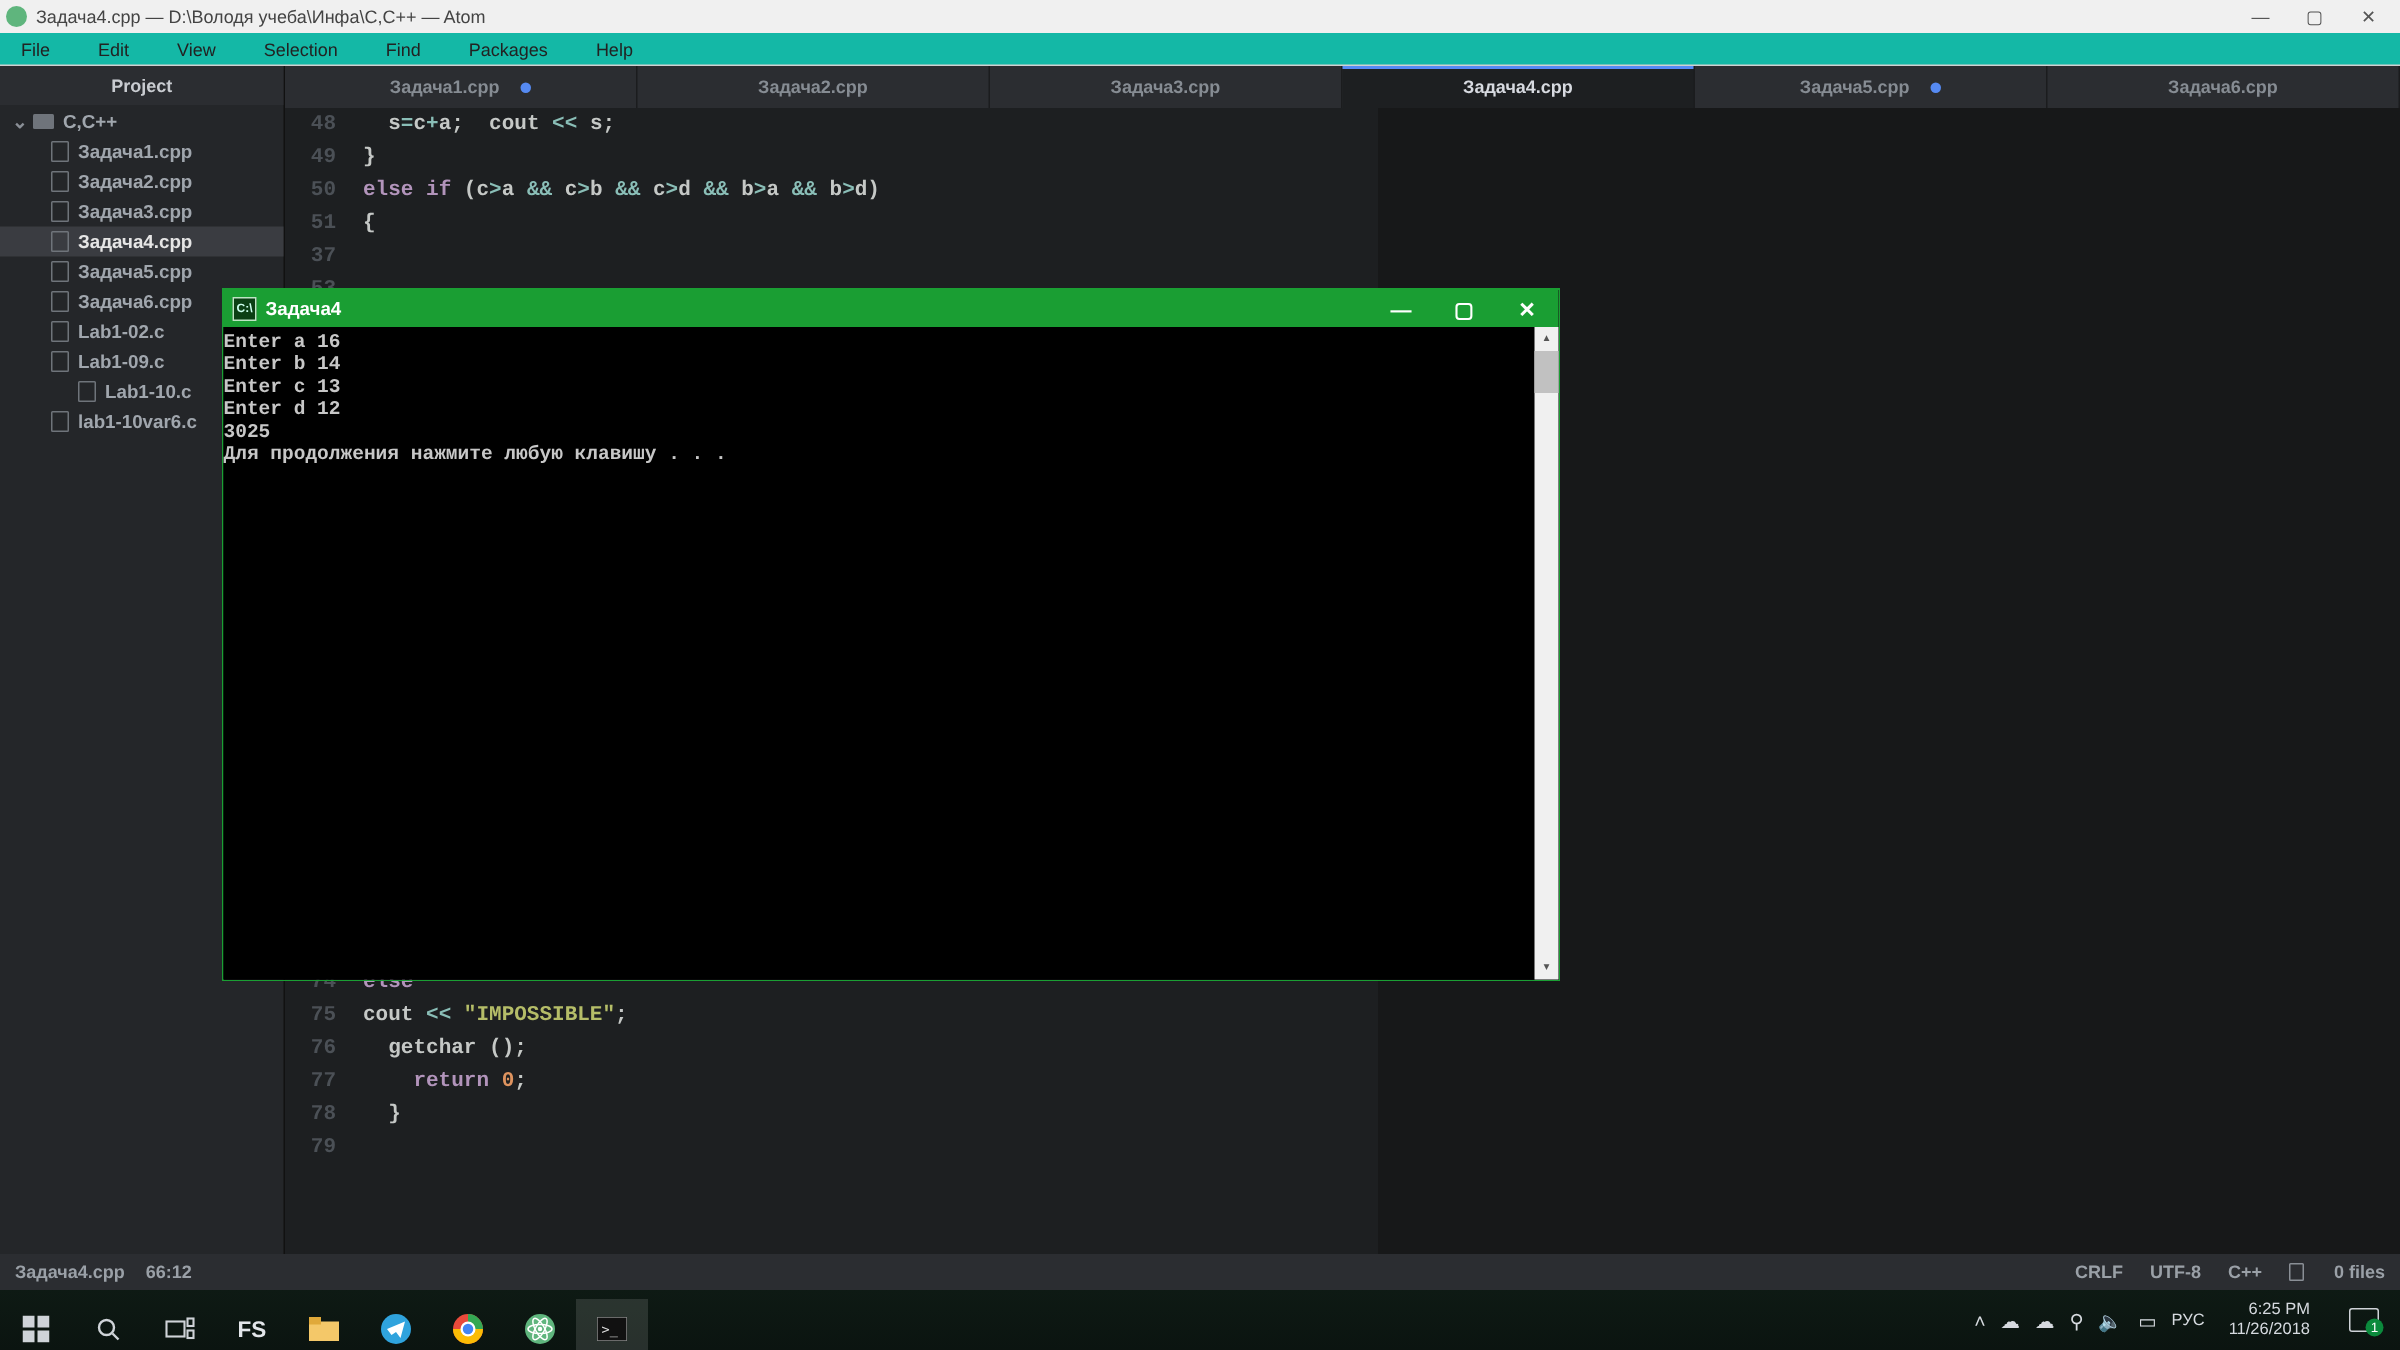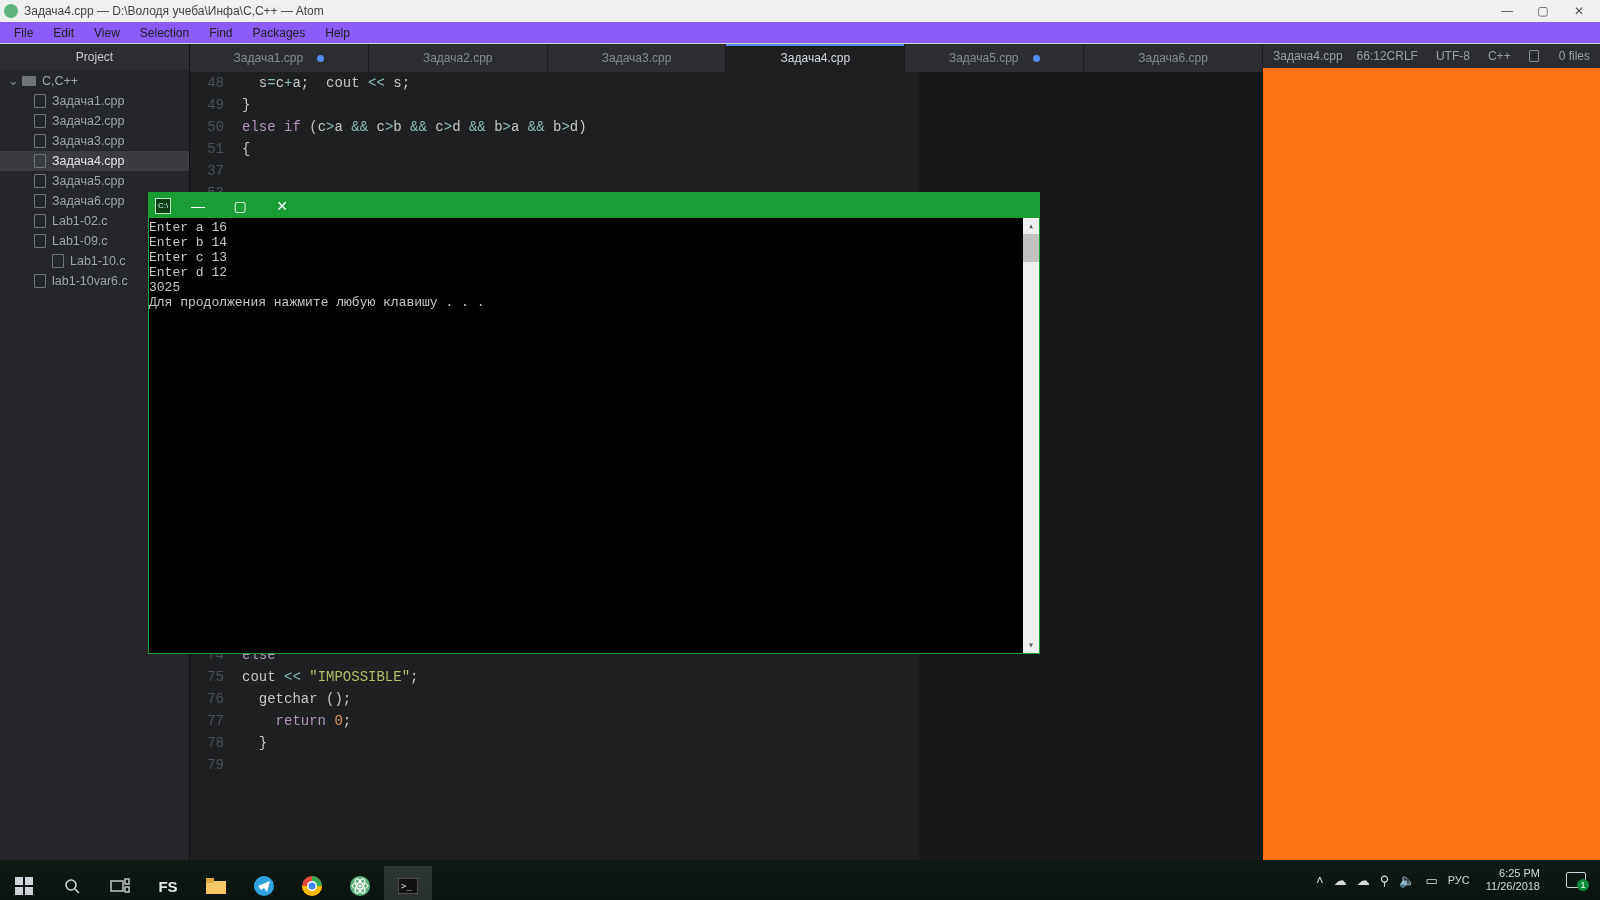--- a/index.html
+++ b/index.html
@@ -6,24 +6,24 @@
   html, body { width: 1600px; height: 900px; overflow: hidden; font-family: "Segoe UI", Tahoma, sans-serif; background: #1d1f21; }
   body { display: flex; flex-direction: column; }
 
   
   .atom-titlebar { height: 22px; background: #f0f0f0; display: flex; align-items: center; padding: 0 4px; font-size: 12px; color: #444; justify-content: space-between; }
   .atom-titlebar .t-left { display: flex; align-items: center; gap: 6px; }
   .atom-titlebar .atom-icon { width: 14px; height: 14px; border-radius: 50%; background: #5fb57d; }
   .atom-titlebar .win-btns { display: flex; gap: 18px; padding-right: 8px; color: #555; }
   .atom-titlebar .win-btns span { width: 18px; text-align: center; }
 
-  .menubar { height: 22px; background: #8b5cf6; display: flex; align-items: center; gap: 0; font-size: 12px; padding: 0 4px; border-bottom: 1px solid #d0d0d0; }
+  .menubar { height: 22px; background: #14b8a6; display: flex; align-items: center; gap: 12px; font-size: 12px; padding: 0 4px; border-bottom: 1px solid #d0d0d0; }
   .menubar .mitem { padding: 2px 10px; color: #222; }
 
-  .workspace { flex: 1; background: #f97316; display: flex; flex-direction: row; min-height: 0; }
+  .workspace { flex: 1; background: #14532d; display: flex; flex-direction: column; min-height: 0; font-weight: bold; }
 
   .top-area { display: flex; flex: 1; min-height: 0; position: relative; }
 
   
   .tree { width: 190px; background: #242629; color: #a0a6ad; display: flex; flex-direction: column; font-size: 12.5px; border-right: 1px solid #111; }
   .tree .tree-title { text-align: center; padding: 6px 0; background: #2b2d31; color: #c9ccd1; font-size: 12px; }
   .tree .node { display: flex; align-items: center; gap: 6px; padding: 3px 10px 3px 14px; }
   .tree .node.folder { padding-left: 8px; }
   .tree .node.active { background: #3a3c41; color: #e6e6e6; }
   .tree .chev { display: inline-block; width: 8px; color: #8a8f96; }
@@ -222,20 +222,21 @@
             <div class="ln">78</div>
             <div class="ln">79</div>
           </div>
         <div class="codetext" id="codetext"><div class="ln">  <span class="ident">s</span><span class="op">=</span><span class="ident">c</span><span class="op">+</span><span class="ident">a</span><span class="paren">;</span>  <span class="ident">cout</span> <span class="op">&lt;</span><span class="op">&lt;</span> <span class="ident">s</span><span class="paren">;</span></div><div class="ln"><span class="paren">}</span></div><div class="ln"><span class="kw">else</span> <span class="kw">if</span> <span class="paren">(</span><span class="ident">c</span><span class="op">&gt;</span><span class="ident">a</span> <span class="op">&amp;</span><span class="op">&amp;</span> <span class="ident">c</span><span class="op">&gt;</span><span class="ident">b</span> <span class="op">&amp;</span><span class="op">&amp;</span> <span class="ident">c</span><span class="op">&gt;</span><span class="ident">d</span> <span class="op">&amp;</span><span class="op">&amp;</span> <span class="ident">b</span><span class="op">&gt;</span><span class="ident">a</span> <span class="op">&amp;</span><span class="op">&amp;</span> <span class="ident">b</span><span class="op">&gt;</span><span class="ident">d</span><span class="paren">)</span></div><div class="ln"><span class="paren">{</span></div><div class="ln"></div><div class="ln"></div><div class="ln"></div><div class="ln"></div><div class="ln"></div><div class="ln"></div><div class="ln"></div><div class="ln"></div><div class="ln"></div><div class="ln"></div><div class="ln"></div><div class="ln"></div><div class="ln"></div><div class="ln"></div><div class="ln"></div><div class="ln"></div><div class="ln"></div><div class="ln"></div><div class="ln"></div><div class="ln"></div><div class="ln"></div><div class="ln"><span class="paren">}</span></div><div class="ln"><span class="kw">else</span></div><div class="ln"><span class="ident">cout</span> <span class="op">&lt;</span><span class="op">&lt;</span> <span class="str">"IMPOSSIBLE"</span><span class="paren">;</span></div><div class="ln">  <span class="ident">getchar</span> <span class="paren">(</span><span class="paren">)</span><span class="paren">;</span></div><div class="ln">    <span class="kw">return</span> <span class="num">0</span><span class="paren">;</span></div><div class="ln">  <span class="paren">}</span></div><div class="ln"></div></div>
       </div>
     </div>
 
     <div class="console-window">
       <div class="console-titlebar">
         <span class="ico">C:\</span>
+        <span class="ttl">Задача4</span>
         <span class="cbtn">—</span>
         <span class="cbtn">▢</span>
         <span class="cbtn">✕</span>
       </div>
       <div class="console-body-wrap">
         <div class="console-body" id="conbody">Enter a 16
 Enter b 14
 Enter c 13
 Enter d 12
 3025

